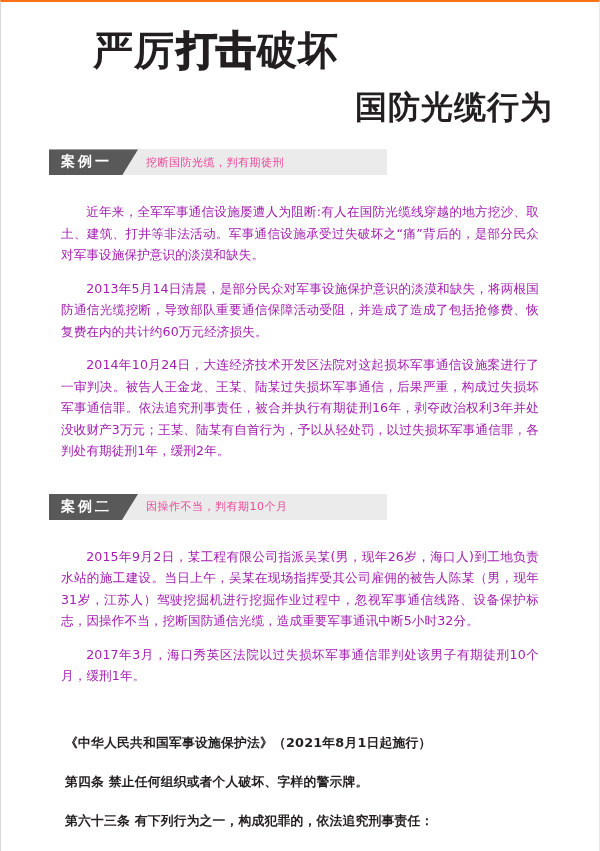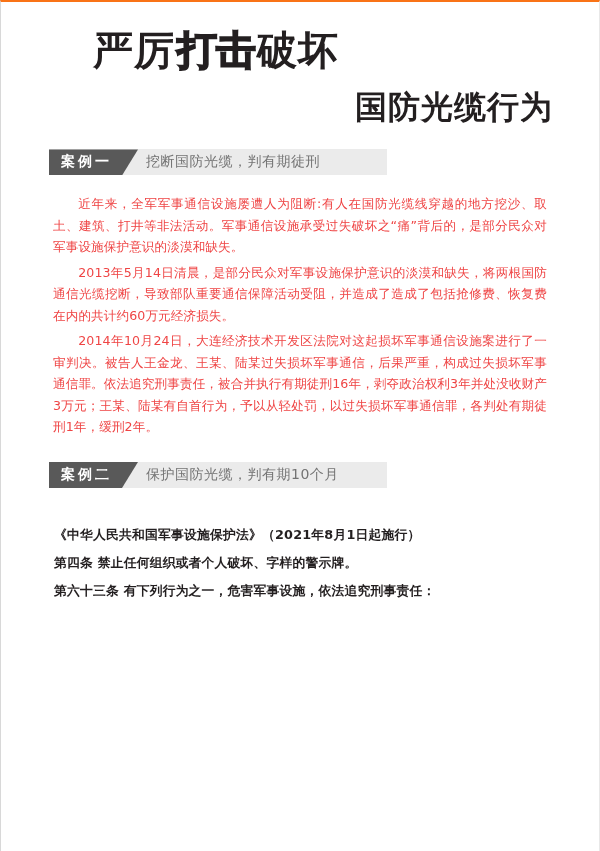--- a/index.html
+++ b/index.html
@@ -91,49 +91,49 @@
     padding: 0 16px 0 12px;
     clip-path: polygon(0 0, 100% 0, calc(100% - 16px) 100%, 0 100%);
     padding-right: 26px;
   }
   .case-title {
     position: relative;
     z-index: 2;
     display: flex;
     align-items: center;
     font-family: "DejaVu Sans", "Liberation Sans", sans-serif;
-    font-size: 14px;
-    color: #737373;
+    font-size: 11px;
+    color: #ec4899;
     padding-left: 8px;
     letter-spacing: 0.5px;
   }
 
   
   .body-area {
     padding: 0 48px 0 48px;
   }
   p.para {
-    margin: 4px;
+    margin: 12px;
     font-family: "DejaVu Sans", "Liberation Sans", sans-serif;
     font-size: 12.6px;
     line-height: 21.5px;
-    color: #ef4444;
+    color: #a21caf;
     text-indent: 2em;
     text-align: justify;
     text-justify: inter-ideograph;
     letter-spacing: 0.1px;
   }
   .gap-after-header { height: 14px; }
 
   
   .law-area {
     padding: 0 48px;
   }
   .law-line {
-    margin: 5px;
+    margin: 16px;
     font-family: "DejaVu Sans", "Liberation Sans", sans-serif;
     font-weight: 700;
     font-size: 12.8px;
     line-height: 23px;
     color: #231f20;
     letter-spacing: 0.2px;
     white-space: nowrap;
   }
   .law-indent {
     padding-left: 0;
@@ -170,27 +170,31 @@
     <p class="para">近年来，全军军事通信设施屡遭人为阻断:有人在国防光缆线穿越的地方挖沙、取土、建筑、打井等非法活动。军事通信设施承受过失破坏之“痛”背后的，是部分民众对军事设施保护意识的淡漠和缺失。</p>
     <p class="para">2013年5月14日清晨，是部分民众对军事设施保护意识的淡漠和缺失，将两根国防通信光缆挖断，导致部队重要通信保障活动受阻，并造成了造成了包括抢修费、恢复费在内的共计约60万元经济损失。</p>
     <p class="para">2014年10月24日，大连经济技术开发区法院对这起损坏军事通信设施案进行了一审判决。被告人王金龙、王某、陆某过失损坏军事通信，后果严重，构成过失损坏军事通信罪。依法追究刑事责任，被合并执行有期徒刑16年，剥夺政治权利3年并处没收财产3万元；王某、陆某有自首行为，予以从轻处罚，以过失损坏军事通信罪，各判处有期徒刑1年，缓刑2年。</p>
   </div>
 
   <div class="spacer-20"></div>
 
   <div class="case-header">
     <div class="case-header-bg"></div>
     <div class="case-tag">案例二</div>
-    <div class="case-title">保护国防光缆，判有期10个月</div>
+    <div class="case-title">因操作不当，判有期10个月</div>
   </div>
 
   <div class="gap-after-header"></div>
 
+  <div class="body-area">
+    <p class="para">2015年9月2日，某工程有限公司指派吴某(男，现年26岁，海口人)到工地负责水站的施工建设。当日上午，吴某在现场指挥受其公司雇佣的被告人陈某（男，现年31岁，江苏人）驾驶挖掘机进行挖掘作业过程中，忽视军事通信线路、设备保护标志，因操作不当，挖断国防通信光缆，造成重要军事通讯中断5小时32分。</p>
+    <p class="para">2017年3月，海口秀英区法院以过失损坏军事通信罪判处该男子有期徒刑10个月，缓刑1年。</p>
+  </div>
 
   <div class="spacer-16"></div>
 
   <div class="law-area">
     <p class="law-line">《中华人民共和国军事设施保护法》（2021年8月1日起施行）</p>
     <p class="law-line">第四条  禁止任何组织或者个人破坏、字样的警示牌。</p>
-    <p class="law-line">第六十三条    有下列行为之一，危害军事设施，依法追究刑事责任：</p>
+    <p class="law-line">第六十三条    有下列行为之一，构成犯罪的，依法追究刑事责任：</p>
   </div>
 
 </div>
 
 </body></html>

